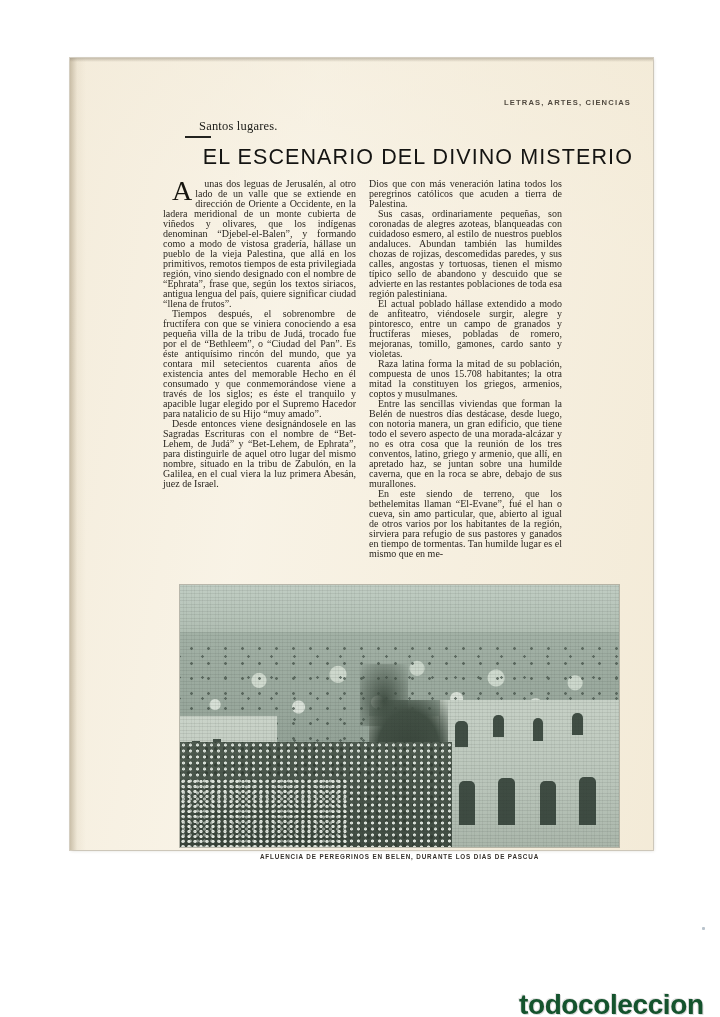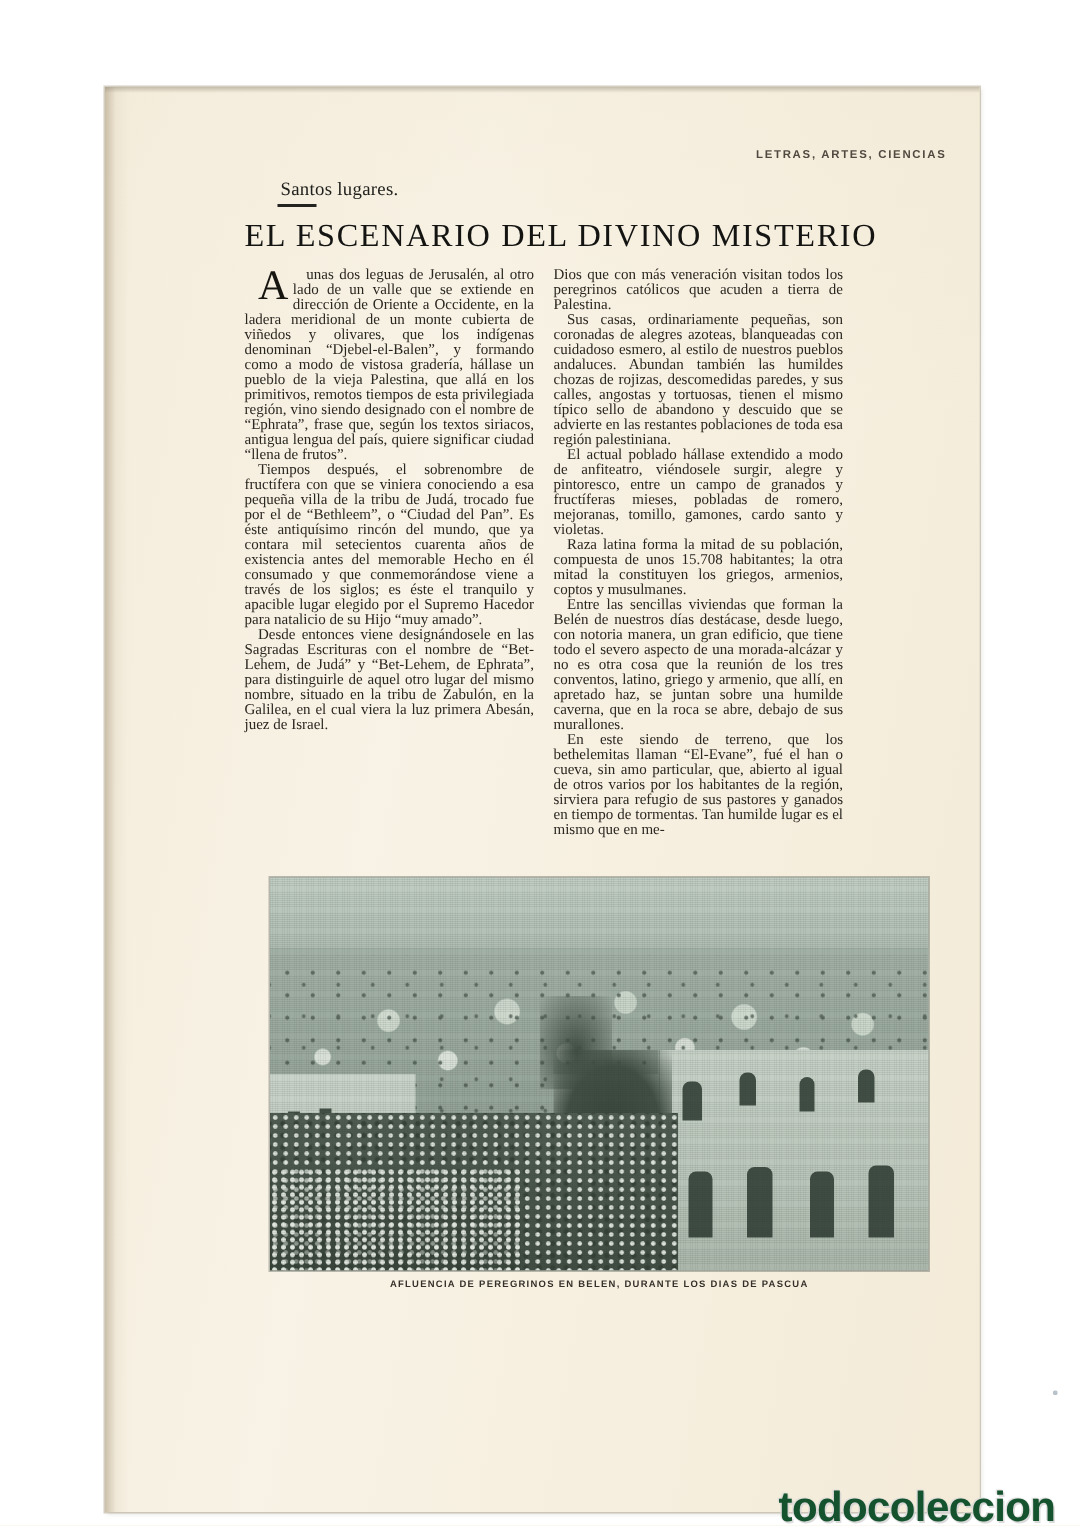--- a/index.html
+++ b/index.html
@@ -14,21 +14,21 @@
     overflow: hidden;
     position: relative;
   }
 
   
   #page-sheet {
     position: absolute;
     left: 70px;
     top: 58px;
     width: 583px;
-    height: 950px;
+    height: 792px;
     background: #f6f0e2;
     background-image:
       linear-gradient(100deg, rgba(244,236,219,0.9) 0%, rgba(250,245,233,0.55) 35%, rgba(243,234,214,0.85) 100%),
       linear-gradient(190deg, rgba(235,224,200,0.55) 0%, rgba(255,252,244,0) 22%);
     box-shadow: 0 0 0 1px rgba(181,170,147,0.55), 1px 1px 3px rgba(120,110,90,0.22);
   }
   
   #page-sheet::before {
     content: "";
     position: absolute;
@@ -67,39 +67,39 @@
     margin-bottom: 12px;
     text-transform: uppercase;
     opacity: 0.88;
   }
 
   
   .kicker {
     font-size: 12.5px;
     color: #20201c;
     font-family: "Liberation Serif", serif;
-    margin-left: 24px;
+    margin-left: 36px;
     letter-spacing: 0.2px;
   }
   .kicker-rule {
     width: 26px;
     height: 2px;
     background: #23231f;
     margin: 2px 0 7px 22px;
   }
 
   
   h1.headline {
-    font-family: Liberation Serif, serif;
+    font-family: Liberation Sans, sans-serif;
     font-weight: 400;
     font-size: 21.5px;
     letter-spacing: 1.1px;
     color: #141412;
     margin: 0 0 9px 0;
-    text-align: left;
+    text-align: right;
     white-space: nowrap;
   }
 
   
   .columns {
     display: flex;
     gap: 13px;
   }
   .col {
     width: 193px;
@@ -289,21 +289,21 @@
 
     <div class="columns">
 
       <div class="col">
         <p class="dropcap">A unas dos leguas de Jerusalén, al otro lado de un valle que se extiende en dirección de Oriente a Occidente, en la ladera meridional de un monte cubierta de viñedos y olivares, que los indígenas denominan “Djebel-el-Balen”, y formando como a modo de vistosa gradería, hállase un pueblo de la vieja Palestina, que allá en los primitivos, remotos tiempos de esta privilegiada región, vino siendo designado con el nombre de “Ephrata”, frase que, según los textos siriacos, antigua lengua del país, quiere significar ciudad “llena de frutos”.</p>
         <p>Tiempos después, el sobrenombre de fructífera con que se viniera conociendo a esa pequeña villa de la tribu de Judá, trocado fue por el de “Bethleem”, o “Ciudad del Pan”. Es éste antiquísimo rincón del mundo, que ya contara mil setecientos cuarenta años de existencia antes del memorable Hecho en él consumado y que conmemorándose viene a través de los siglos; es éste el tranquilo y apacible lugar elegido por el Supremo Hacedor para natalicio de su Hijo “muy amado”.</p>
         <p>Desde entonces viene designándosele en las Sagradas Escrituras con el nombre de “Bet-Lehem, de Judá” y “Bet-Lehem, de Ephrata”, para distinguirle de aquel otro lugar del mismo nombre, situado en la tribu de Zabulón, en la Galilea, en el cual viera la luz primera Abesán, juez de Israel.</p>
       </div>
 
       <div class="col">
-        <p class="no-indent">Dios que con más veneración visitan todos los peregrinos católicos que acuden a tierra de Palestina.</p>
+        <p class="no-indent">Dios que con más veneración latina todos los peregrinos católicos que acuden a tierra de Palestina.</p>
         <p>Sus casas, ordinariamente pequeñas, son coronadas de alegres azoteas, blanqueadas con cuidadoso esmero, al estilo de nuestros pueblos andaluces. Abundan también las humildes chozas de rojizas, descomedidas paredes, y sus calles, angostas y tortuosas, tienen el mismo típico sello de abandono y descuido que se advierte en las restantes poblaciones de toda esa región palestiniana.</p>
         <p>El actual poblado hállase extendido a modo de anfiteatro, viéndosele surgir, alegre y pintoresco, entre un campo de granados y fructíferas mieses, pobladas de romero, mejoranas, tomillo, gamones, cardo santo y violetas.</p>
         <p>Raza latina forma la mitad de su población, compuesta de unos 15.708 habitantes; la otra mitad la constituyen los griegos, armenios, coptos y musulmanes.</p>
         <p>Entre las sencillas viviendas que forman la Belén de nuestros días destácase, desde luego, con notoria manera, un gran edificio, que tiene todo el severo aspecto de una morada-alcázar y no es otra cosa que la reunión de los tres conventos, latino, griego y armenio, que allí, en apretado haz, se juntan sobre una humilde caverna, que en la roca se abre, debajo de sus murallones.</p>
         <p>En este siendo de terreno, que los bethelemitas llaman “El-Evane”, fué el han o cueva, sin amo particular, que, abierto al igual de otros varios por los habitantes de la región, sirviera para refugio de sus pastores y ganados en tiempo de tormentas. Tan humilde lugar es el mismo que en me-</p>
       </div>
 
     </div>
   </div>
 

